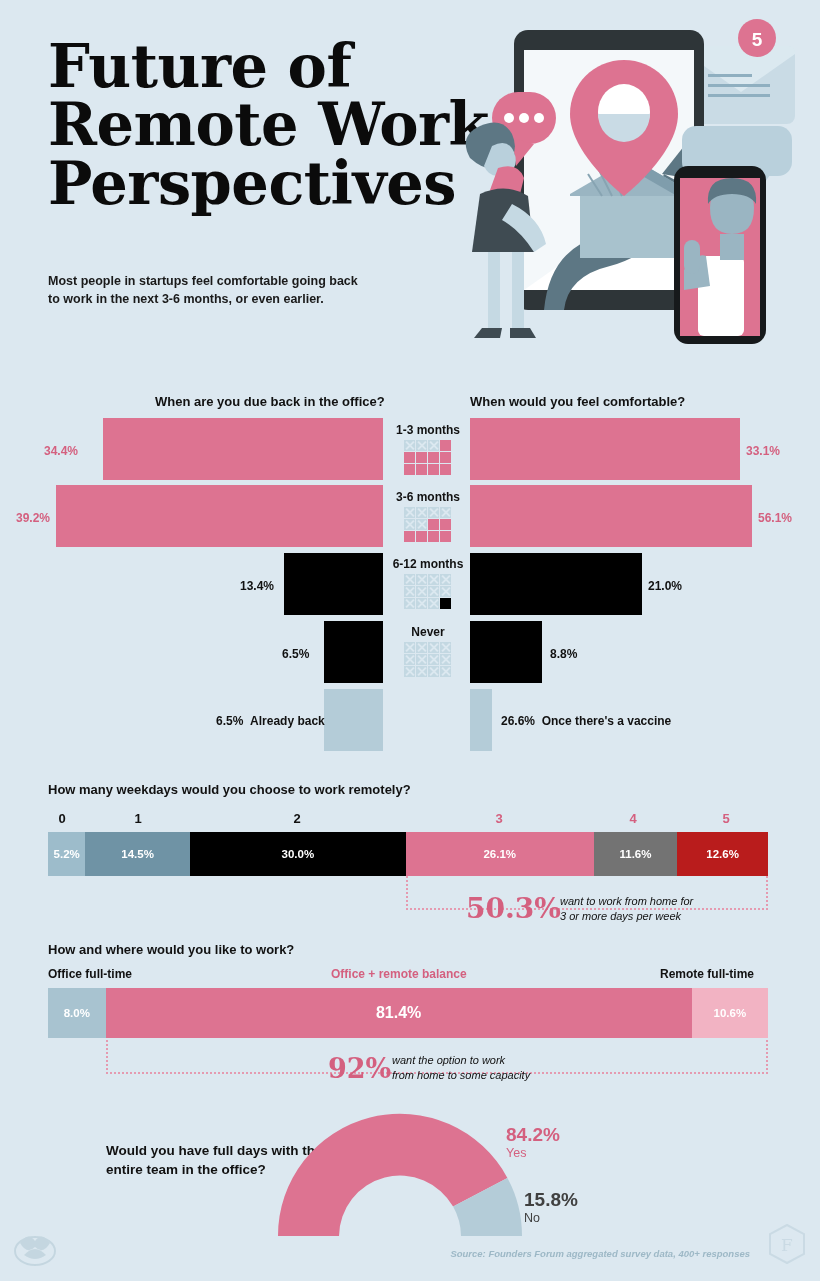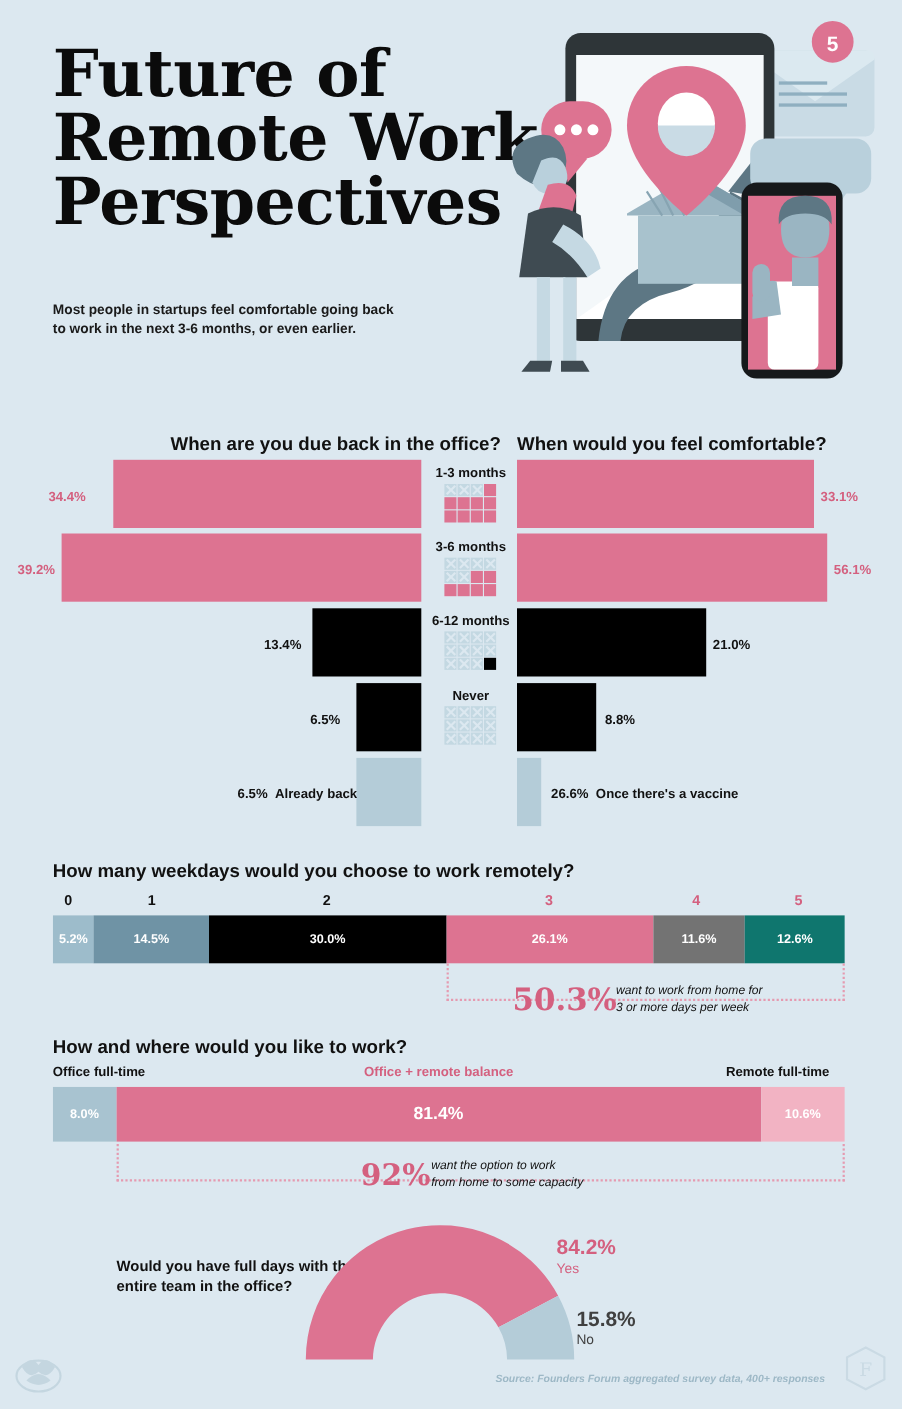--- a/index.html
+++ b/index.html
@@ -27,21 +27,21 @@
   .subtitle {
     position: absolute; left: 48px; top: 272px;
     font-size: 12.5px; line-height: 1.45; font-weight: 600; color: #1a1a1a;
     width: 330px;
   }
 
   
   .hero { position: absolute; left: 452px; top: 18px; width: 356px; height: 352px; }
 
   
-  .q-head { position: absolute; font-size: 17px; font-weight: 700; color: #111; }
+  .q-head { position: absolute; font-size: 13px; font-weight: 700; color: #111; }
 
   
   .bar { position: absolute; }
   .bar-val { position: absolute; font-size: 12px; font-weight: 700; white-space: nowrap; }
   .bar-val.pink { color: #d4607f; }
   .bar-val.dark { color: #111; font-weight: 600; }
   .cat-label { position: absolute; font-size: 12px; font-weight: 700; color: #111;
                text-align: center; width: 110px; }
 
   .grid-icon { position: absolute; width: 48px; display: grid;
@@ -307,21 +307,21 @@
     </div>
     <div class="seg" style="width:30.0%; background:#000;">
       <span>30.0%</span>
     </div>
     <div class="seg" style="width:26.1%; background:#dd7391;">
       <span>26.1%</span>
     </div>
     <div class="seg" style="width:11.6%; background:#737373;">
       <span>11.6%</span>
     </div>
-    <div class="seg" style="width:12.6%; background:#0f766e;">
+    <div class="seg" style="width:12.6%; background:#b91c1c;">
       <span>12.6%</span>
     </div>
   </div>
 
   <div class="dotted-brace" style="left:406px; top:876px; width:362px;"></div>
   <div class="big-pct" style="left:466px; top:892px; font-size:28px;">50.3%</div>
   <div class="brace-note" style="left:560px; top:894px;">
     <div>want to work from home for</div>
     <div>3 or more days per week</div>
   </div>

